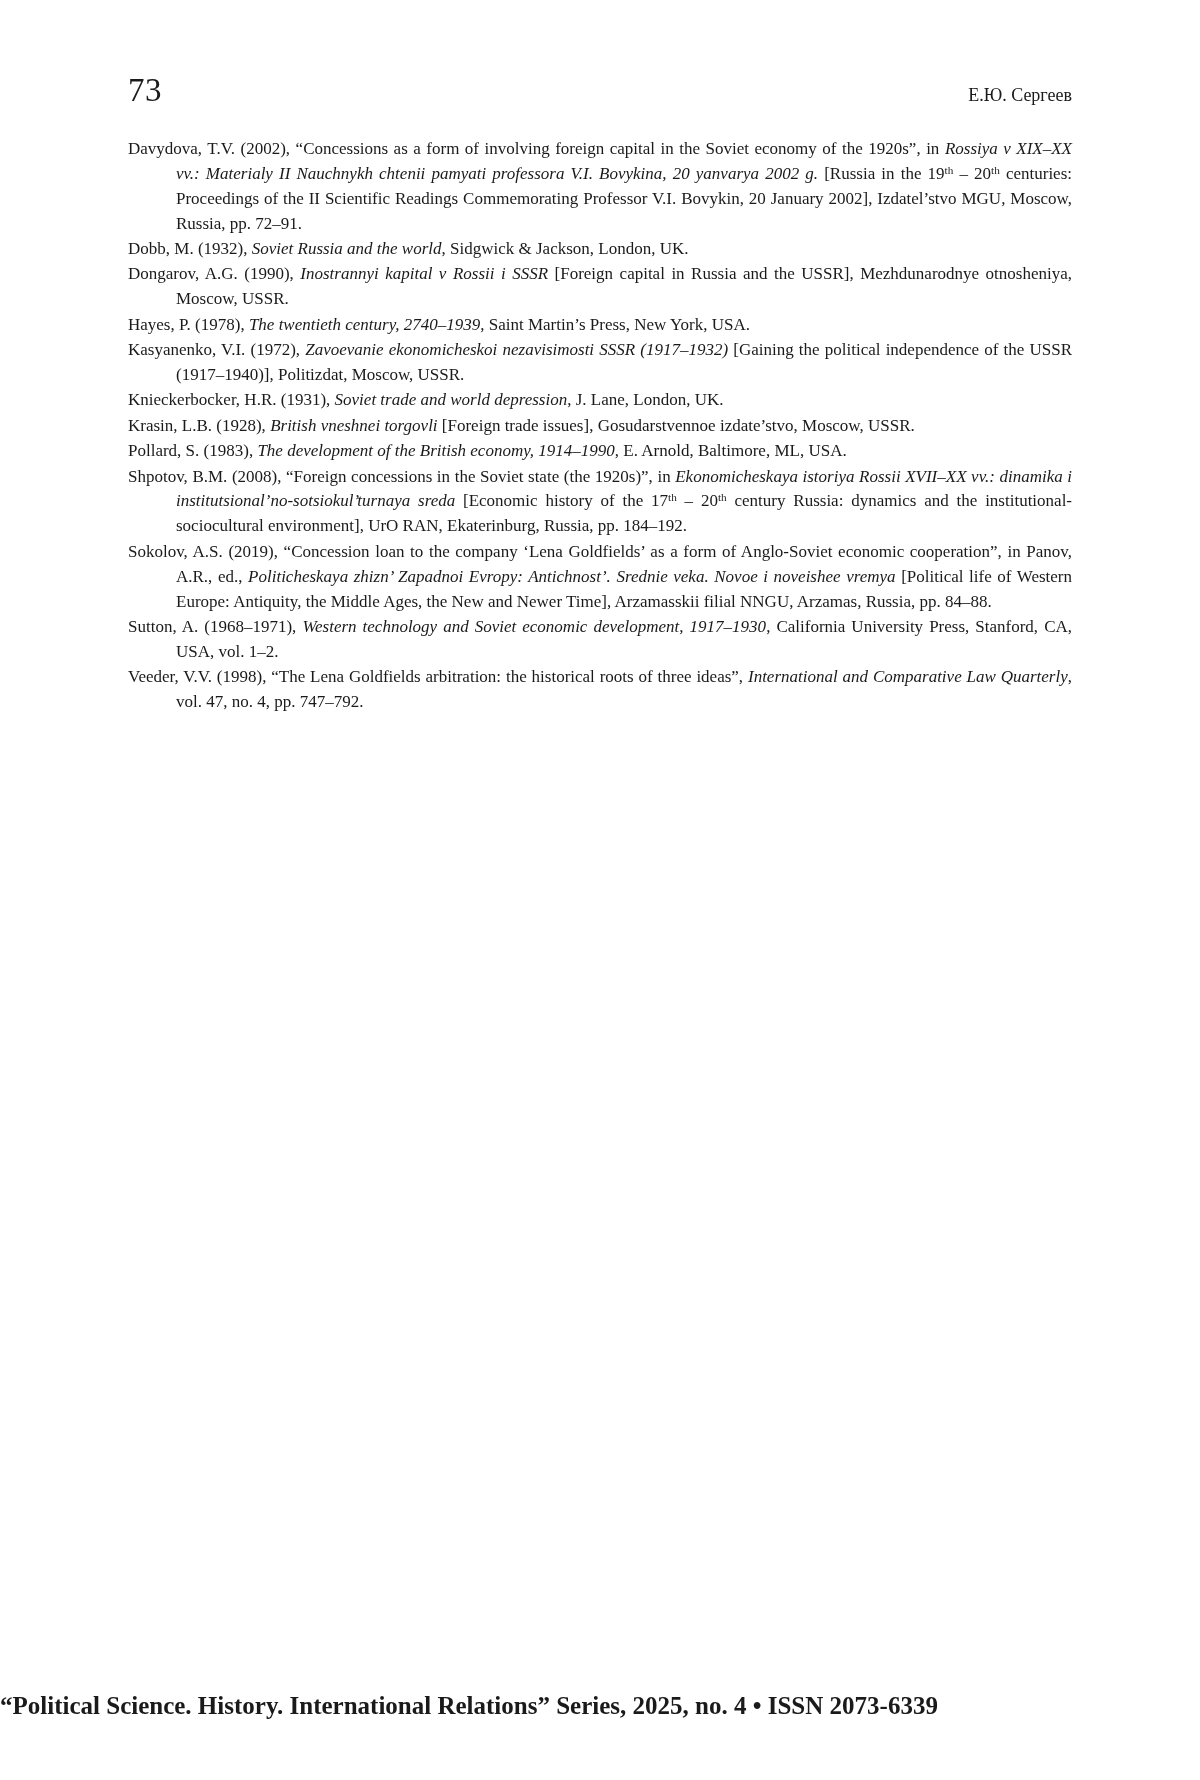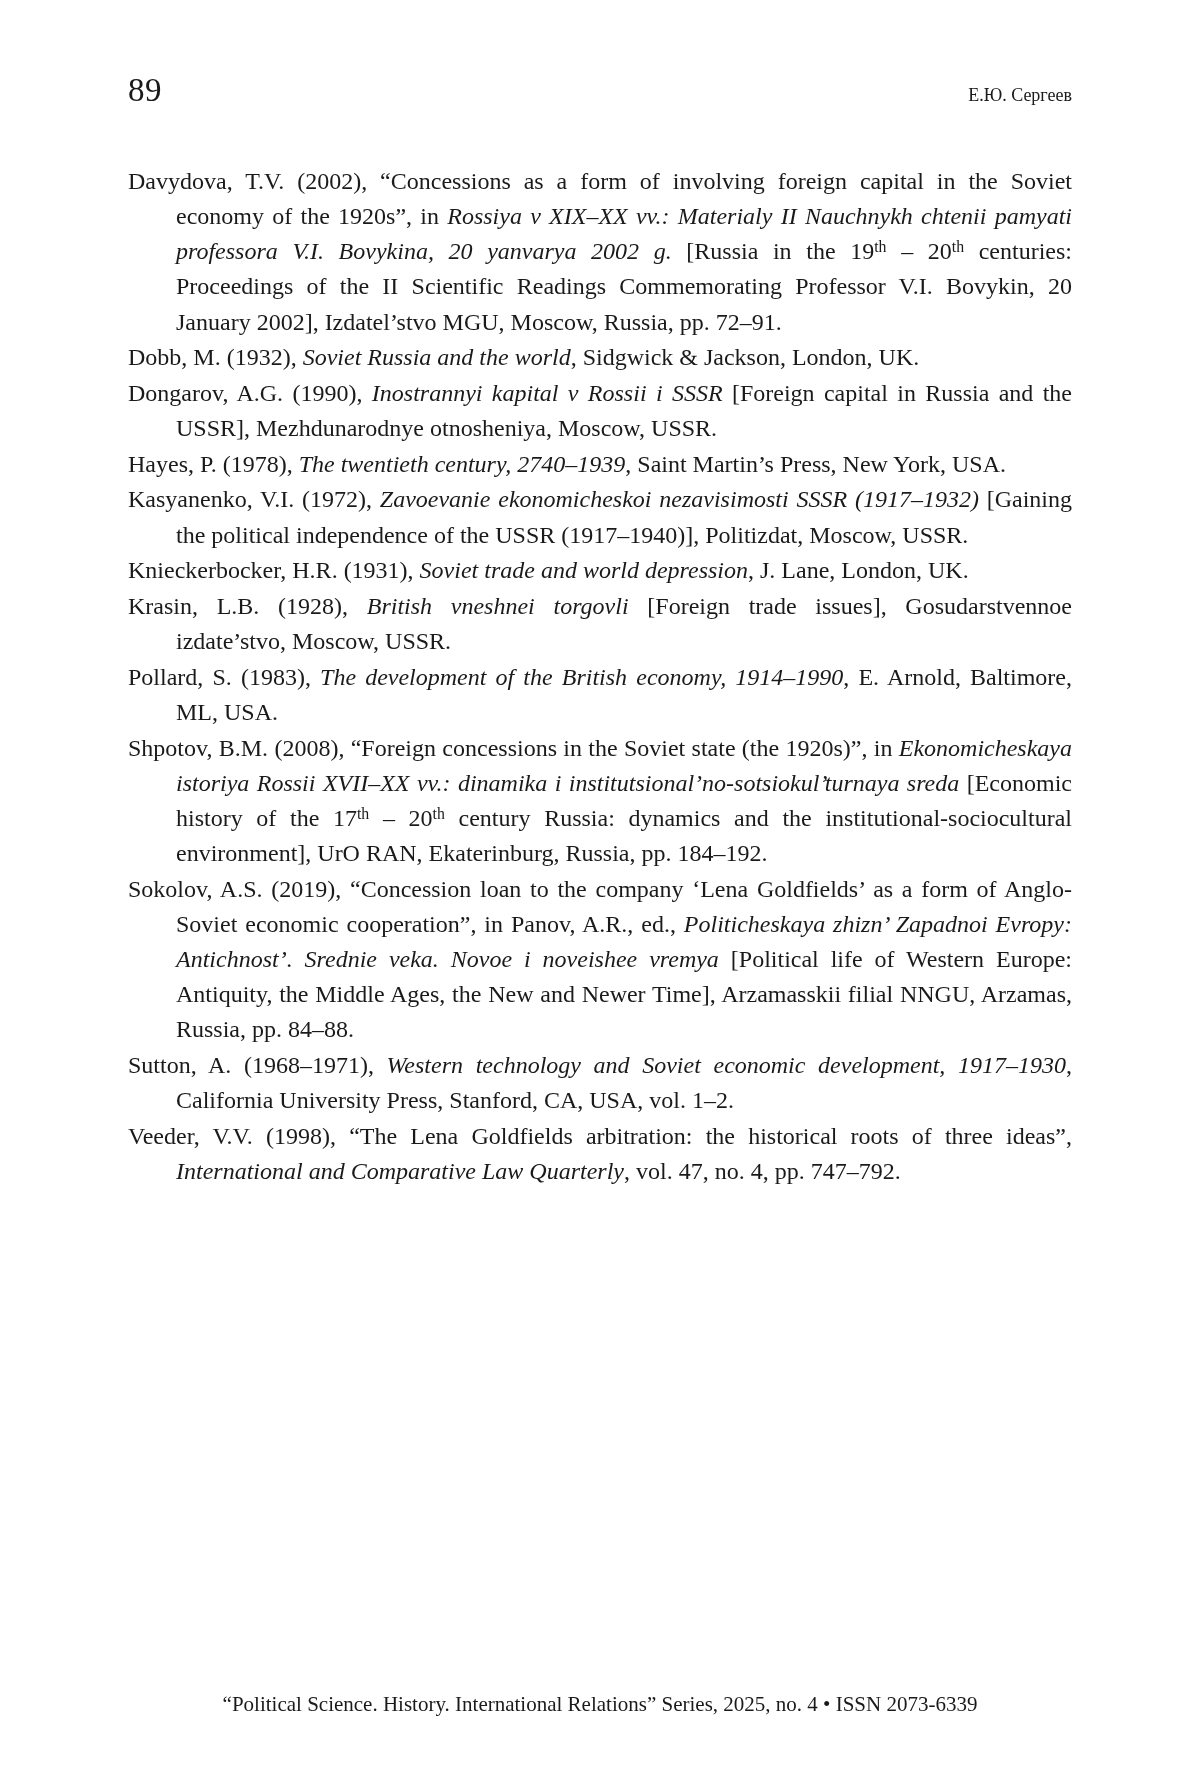--- a/index.html
+++ b/index.html
@@ -35,22 +35,22 @@
     font-size: 33px;
     letter-spacing: 0.5px;
   }
   .running-head {
     font-size: 18px;
   }
   .refs {
     position: absolute;
     left: 128px;
     right: 128px;
-    top: 164px;
-    font-size: 24px;
+    top: 137px;
+    font-size: 17px;
     line-height: 1.465;
     text-align: justify;
     text-justify: inter-word;
   }
   .ref {
     padding-left: 48px;
     text-indent: -48px;
     margin: 0 0 0.5px 0;
     hyphens: manual;
   }
@@ -60,31 +60,31 @@
   sup {
     font-size: 0.66em;
     vertical-align: 0.42em;
     line-height: 0;
   }
   .footer {
     position: absolute;
     left: 0;
     right: 0;
     top: 1692px;
-    text-align: center;
-    font-size: 21px;
+    font-size: 25px;
+    font-weight: bold;
   }
 </style>
 </head>
 <body>
 
 <div class="page">
 
   <div class="header">
-    <div class="page-number">89</div>
+    <div class="page-number">73</div>
     <div class="running-head">Е.Ю. Сергеев</div>
   </div>
 
   <div class="refs">
       <p class="ref">Davydova, T.V. (2002), “Concessions as a form of involving foreign capital in the Soviet economy of the 1920s”, in <i>Rossiya v XIX–XX vv.: Materialy II Nauchnykh chtenii pamyati professora V.I. Bovykina, 20 yanvarya 2002 g.</i> [Russia in the 19<sup>th</sup> – 20<sup>th</sup> centuries: Proceedings of the II Scientific Readings Commemorating Professor V.I. Bovykin, 20 January 2002], Izdatel’stvo MGU, Moscow, Russia, pp. 72–91.</p>
       <p class="ref">Dobb, M. (1932), <i>Soviet Russia and the world</i>, Sidgwick &amp; Jackson, London, UK.</p>
       <p class="ref">Dongarov, A.G. (1990), <i>Inostrannyi kapital v Rossii i SSSR</i> [Foreign capital in Russia and the USSR], Mezhdunarodnye otnosheniya, Moscow, USSR.</p>
       <p class="ref">Hayes, P. (1978), <i>The twentieth century, 2740–1939</i>, Saint Martin’s Press, New York, USA.</p>
       <p class="ref">Kasyanenko, V.I. (1972), <i>Zavoevanie ekonomicheskoi nezavisimosti SSSR (1917–1932)</i> [Gaining the political independence of the USSR (1917–1940)], Politizdat, Moscow, USSR.</p>
       <p class="ref">Knieckerbocker, H.R. (1931), <i>Soviet trade and world depression</i>, J. Lane, London, UK.</p>

